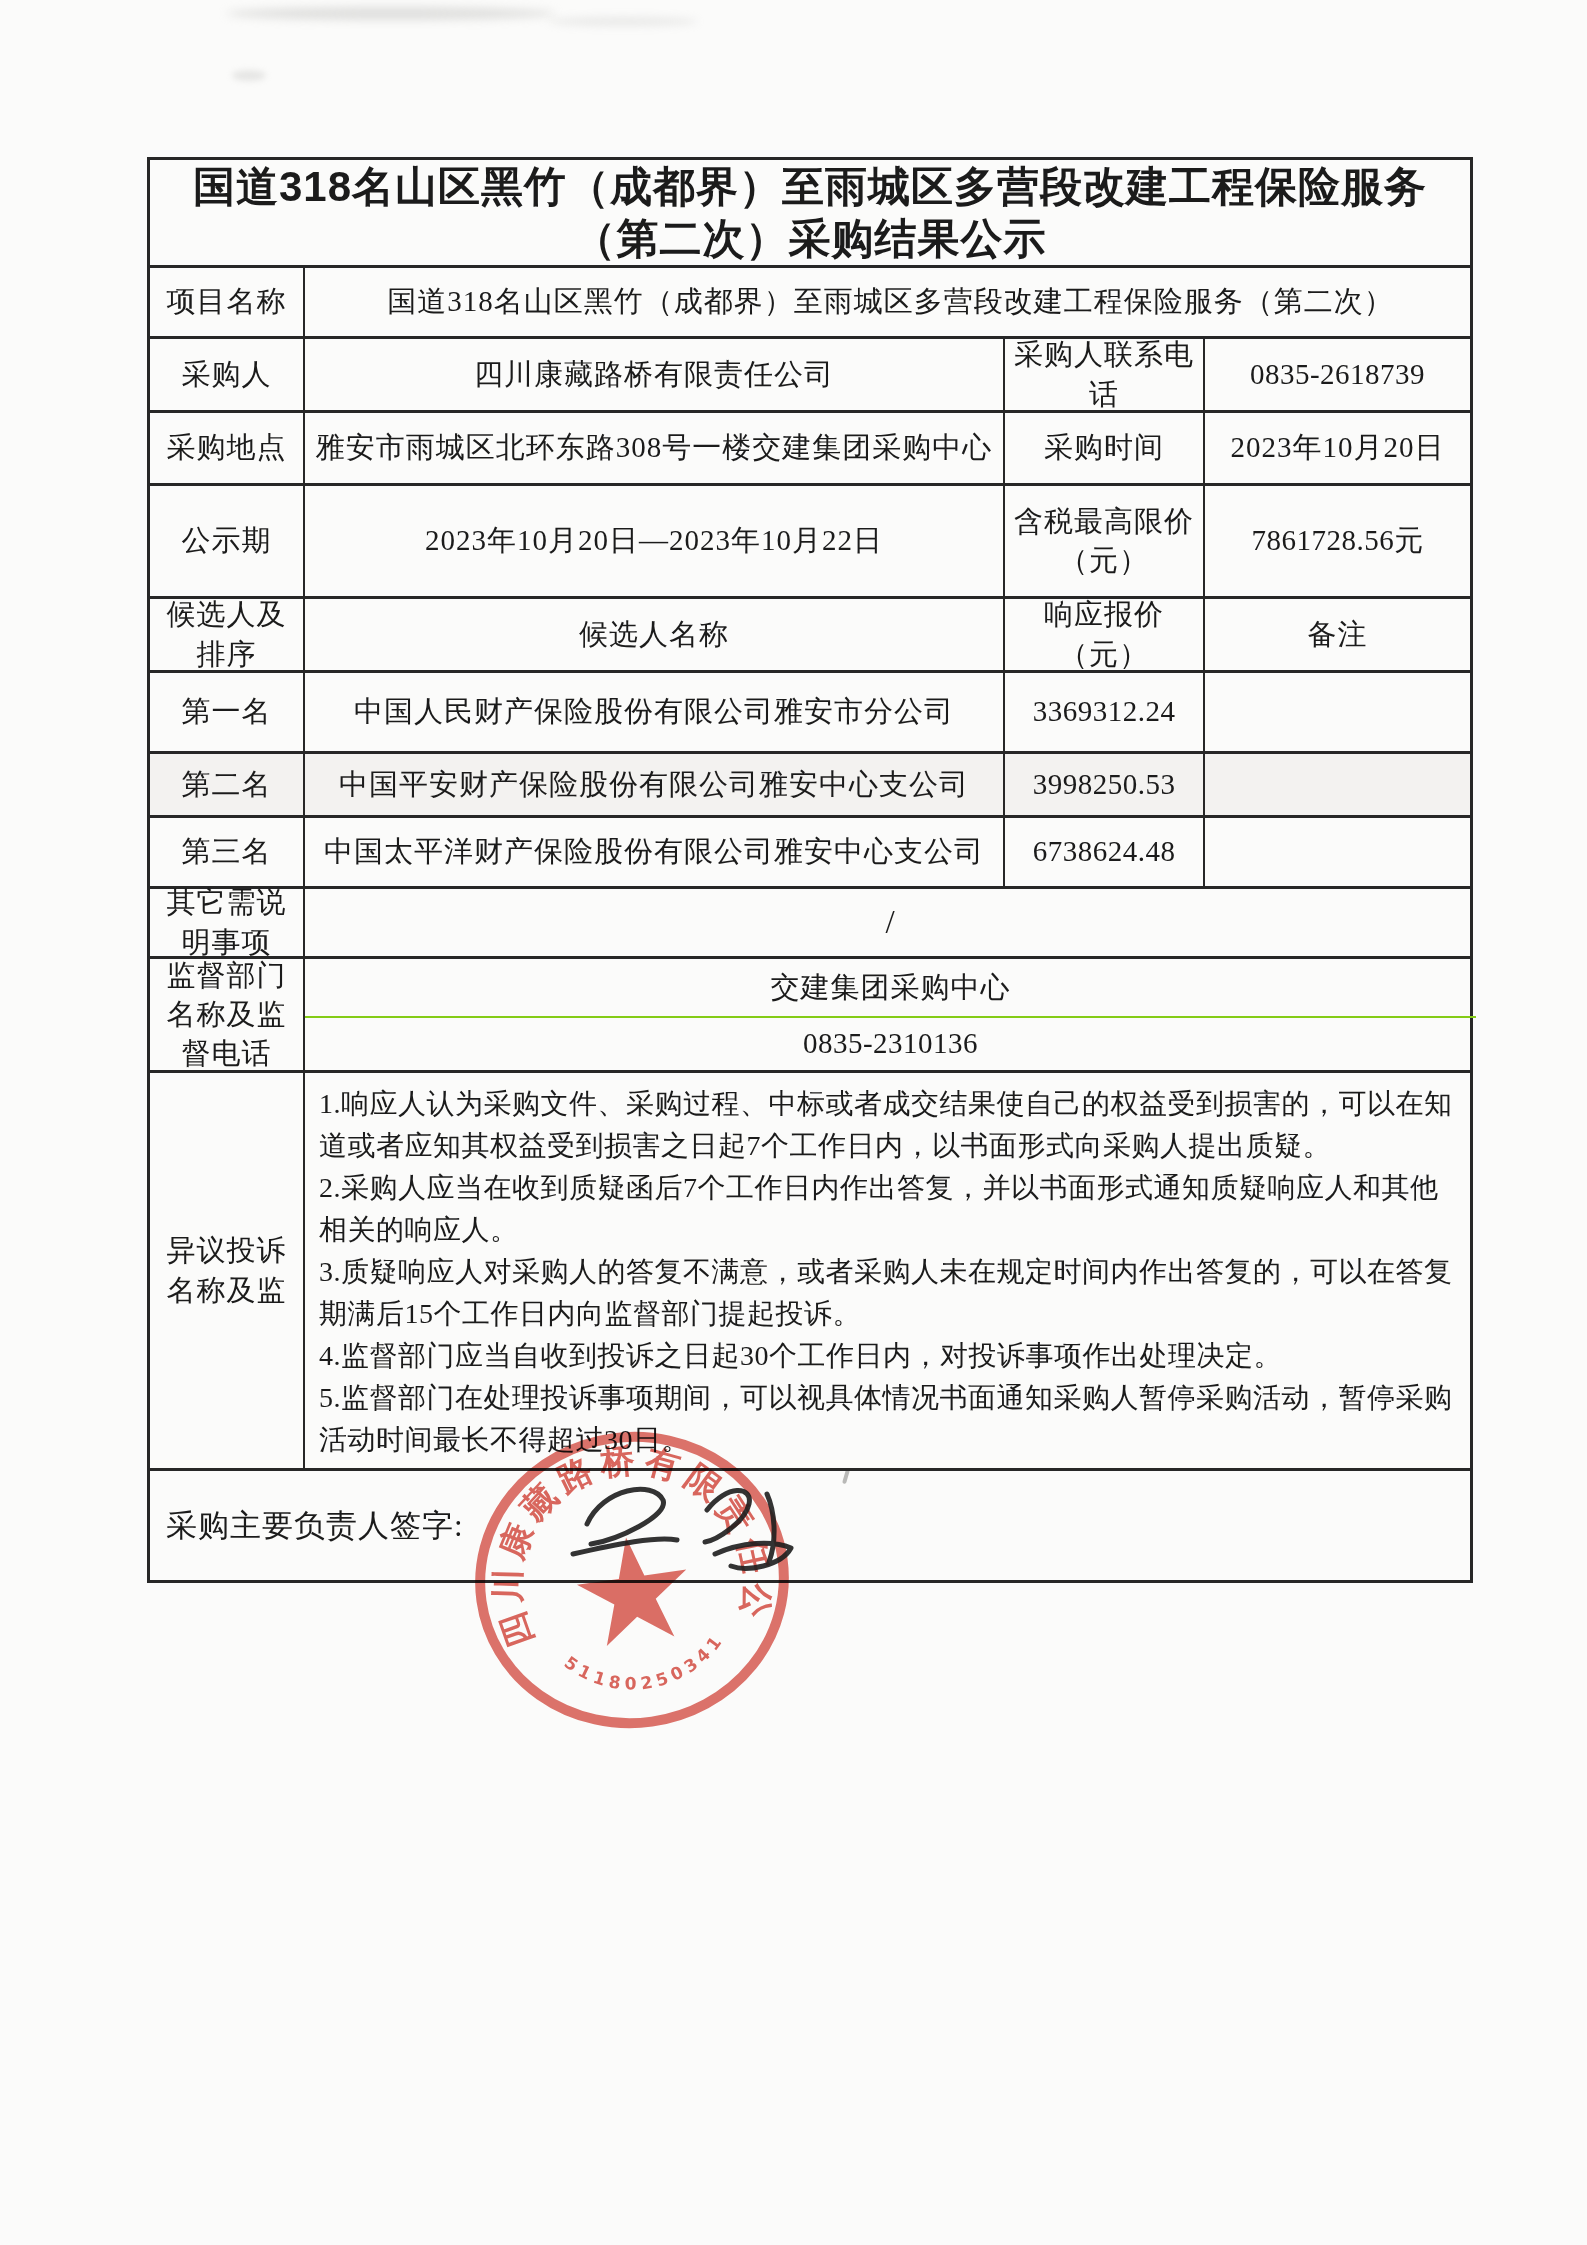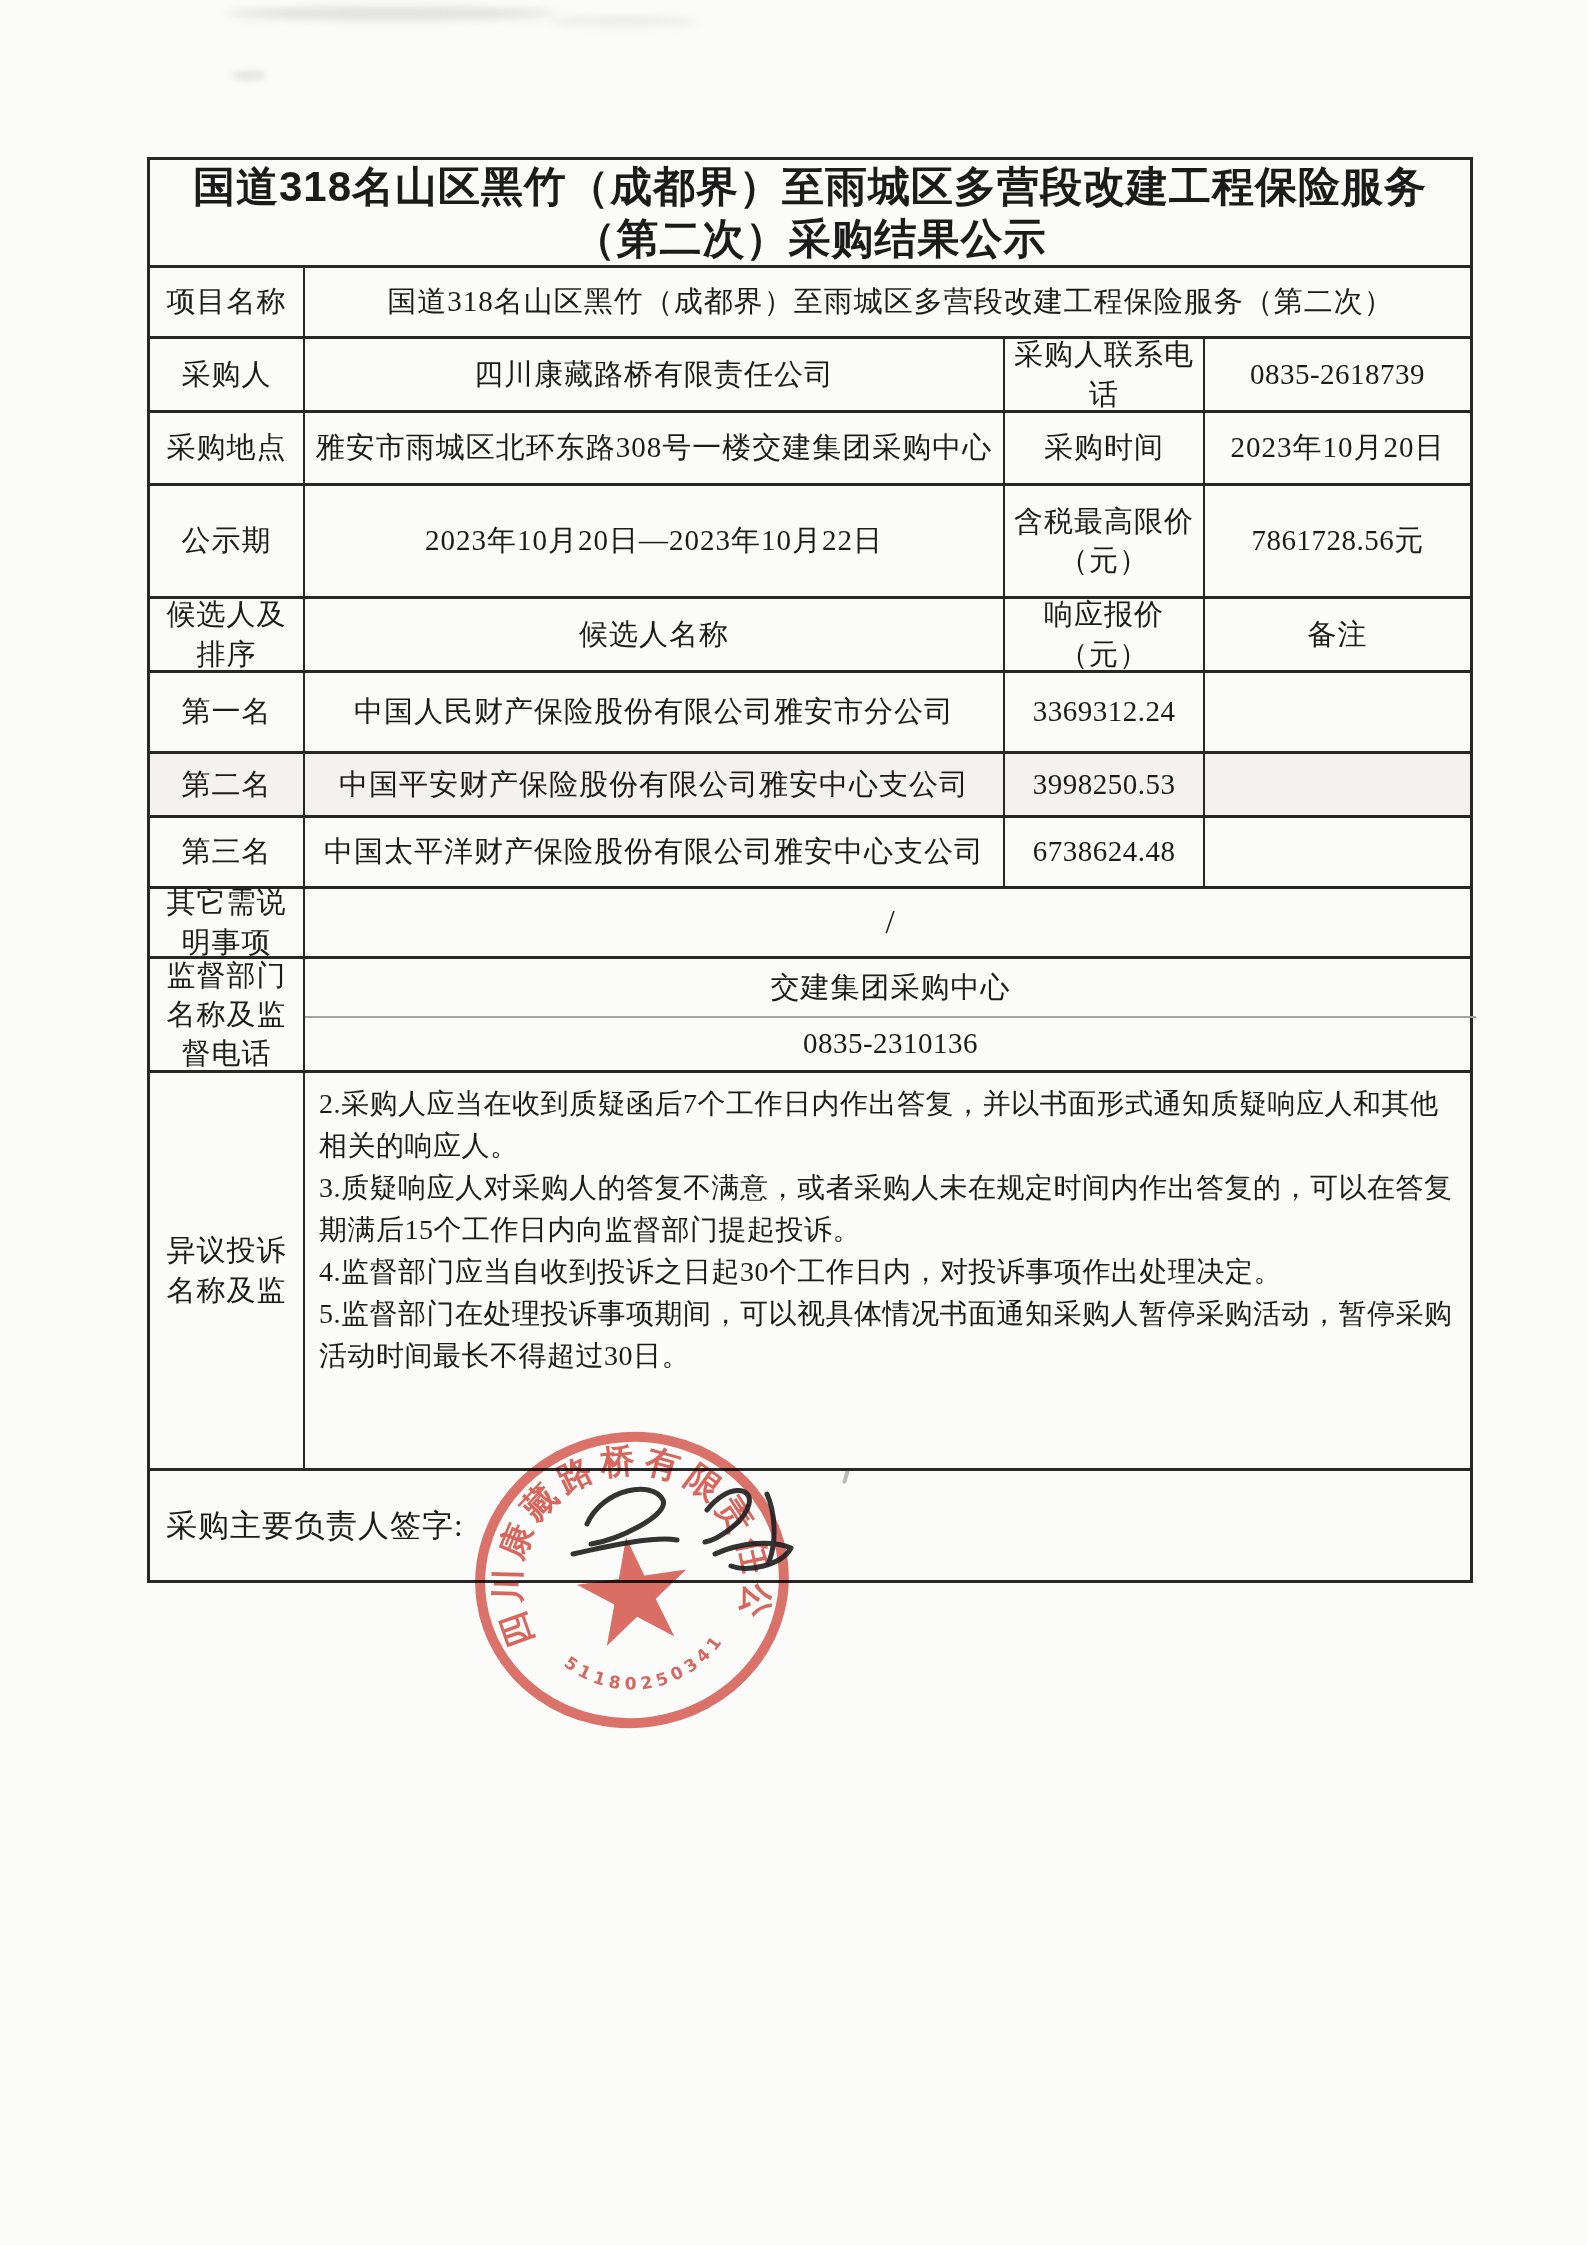--- a/index.html
+++ b/index.html
@@ -59,21 +59,21 @@
     line-height:1.22;
     letter-spacing:1px;
     padding:0 14px;
   }
   .row-tint{background:#f3f2f0;}
   .superv-stack{flex-direction:column;align-items:stretch;padding:0;}
   .superv-sub{
     display:flex;align-items:center;justify-content:center;
     box-sizing:border-box;
   }
-  .superv-sub:first-child{height:59px;border-bottom:2px solid #a3a3a3;}
+  .superv-sub:first-child{height:59px;border-bottom:2px solid #84cc16;}
   .superv-sub:last-child{flex:1;}
   .objection-cell{
     align-items:flex-start;justify-content:flex-start;
     text-align:left;
     padding:10px 16px 8px 14px;
     font-size:28px;
     line-height:42px;
     letter-spacing:.5px;
   }
   .objection-cell .para{margin:0;}
@@ -193,20 +193,21 @@
         <div class="superv-sub">交建集团采购中心</div>
         <div class="superv-sub num">0835-2310136</div>
       </div>
     </div>
 
     <div class="r h-objection">
       <div class="c w1 pre">异议投诉
 名称及监</div>
       <div class="c w234 objection-cell">
         <div>
+          <p class="para">1.响应人认为采购文件、采购过程、中标或者成交结果使自己的权益受到损害的，可以在知道或者应知其权益受到损害之日起7个工作日内，以书面形式向采购人提出质疑。</p>
           <p class="para">2.采购人应当在收到质疑函后7个工作日内作出答复，并以书面形式通知质疑响应人和其他相关的响应人。</p>
           <p class="para">3.质疑响应人对采购人的答复不满意，或者采购人未在规定时间内作出答复的，可以在答复期满后15个工作日内向监督部门提起投诉。</p>
           <p class="para">4.监督部门应当自收到投诉之日起30个工作日内，对投诉事项作出处理决定。</p>
           <p class="para">5.监督部门在处理投诉事项期间，可以视具体情况书面通知采购人暂停采购活动，暂停采购活动时间最长不得超过30日。</p>
         </div>
       </div>
     </div>
 
     <div class="r h-signature">
       <div class="c sig-cell" style="width:100%;">采购主要负责人签字:</div>

